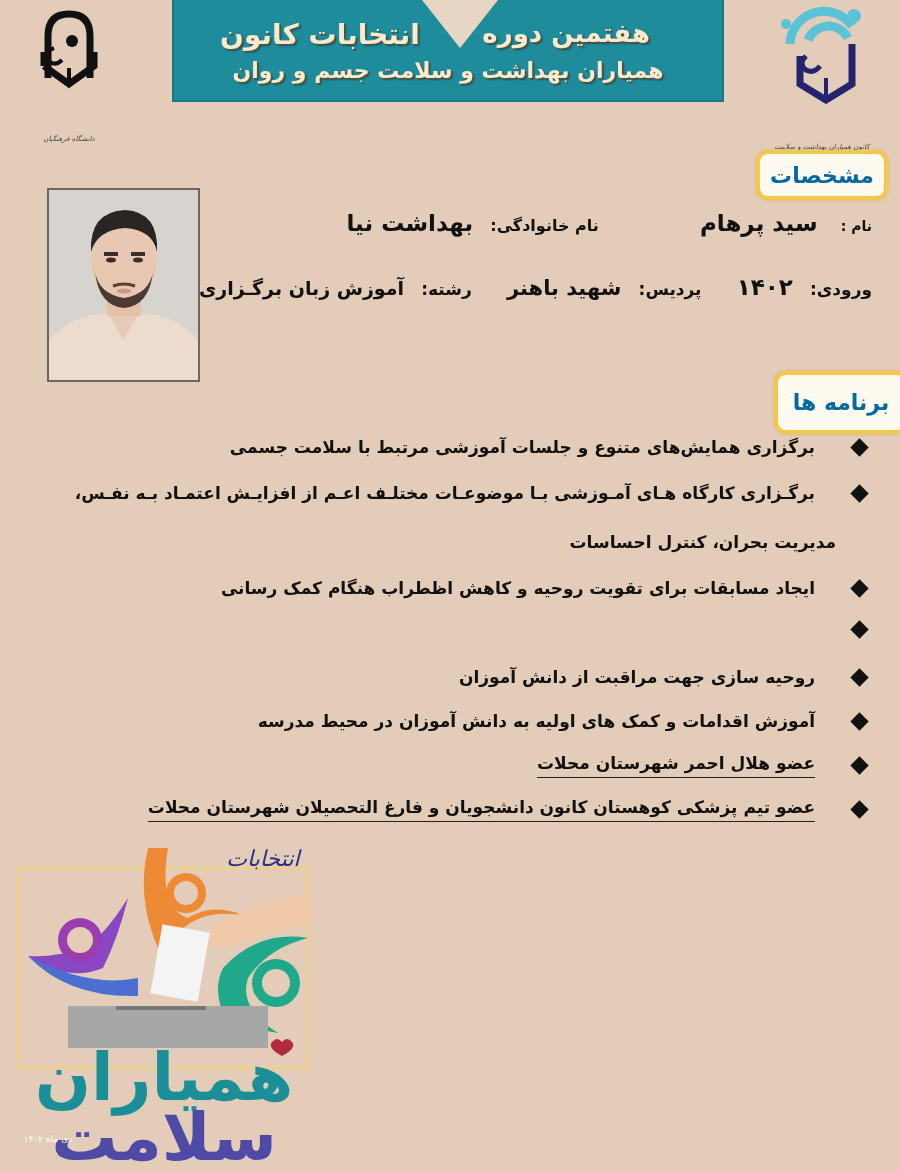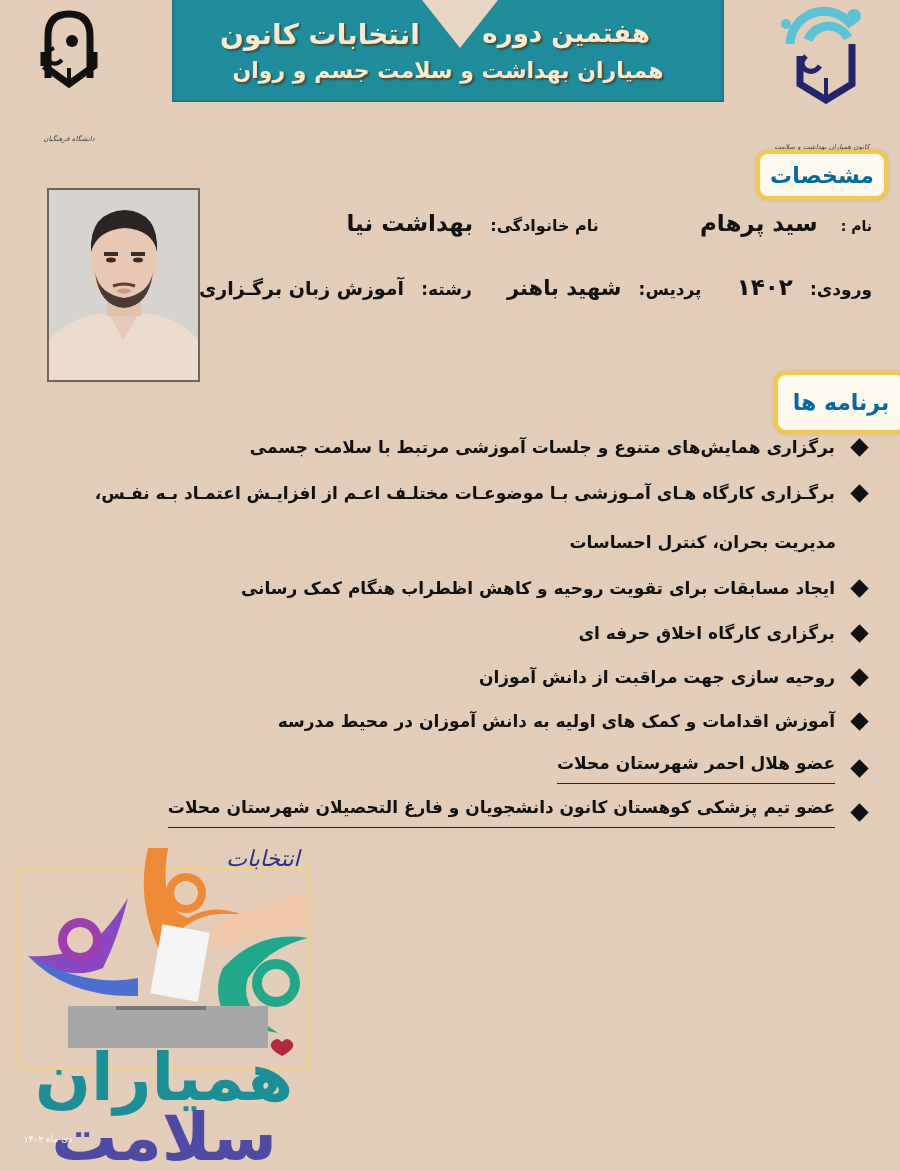--- a/index.html
+++ b/index.html
@@ -96,32 +96,33 @@
     right: 30px; top: 437px; width: 840px;
     list-style: none; margin: 0; padding: 0;
     direction: rtl;
   }
   .prog-item {
     position: absolute;
     right: 0;
     display: flex; align-items: center;
     font-size: 17px; font-weight: bold;
     white-space: nowrap;
+    gap: 20px;
   }
   .diamond {
     width: 13px; height: 13px;
     background: #111;
     transform: rotate(45deg);
     margin-left: 18px;
     margin-right: 4px;
     flex: none;
   }
   .prog-text.underlined {
     border-bottom: 1.5px solid #222;
-    padding-bottom: 10px;
+    padding-bottom: 4px;
   }
   .prog-cont {
     position: absolute; right: 34px;
     font-size: 17px; font-weight: bold; white-space: nowrap;
   }
 
   
   .bottom-logo { left: 8px; top: 838px; width: 312px; height: 330px; }
   .bottom-logo svg { width: 100%; height: 100%; }
 </style>
@@ -214,21 +215,20 @@
     <span class="diamond"></span>
     <span class="prog-text">برگـزاری کارگاه هـای آمـوزشی بـا موضوعـات مختلـف اعـم از افزایـش اعتمـاد بـه نفـس،</span>
   </li>
   <li class="prog-cont" style="top:95px">مدیریت بحران، کنترل احساسات</li>
   <li class="prog-item" style="top:141px">
     <span class="diamond"></span>
     <span class="prog-text">ایجاد مسابقات برای تقویت روحیه و کاهش اظطراب هنگام  کمک رسانی</span>
   </li>
   <li class="prog-item" style="top:186px">
     <span class="diamond"></span>
-    <span class="prog-text">برگزاری کارگاه اخلاق حرفه ای</span>
   </li>
   <li class="prog-item" style="top:230px">
     <span class="diamond"></span>
     <span class="prog-text">روحیه سازی جهت مراقبت از دانش آموزان</span>
   </li>
   <li class="prog-item" style="top:274px">
     <span class="diamond"></span>
     <span class="prog-text">آموزش اقدامات و کمک های اولیه به دانش آموزان در محیط مدرسه</span>
   </li>
   <li class="prog-item" style="top:316px">

